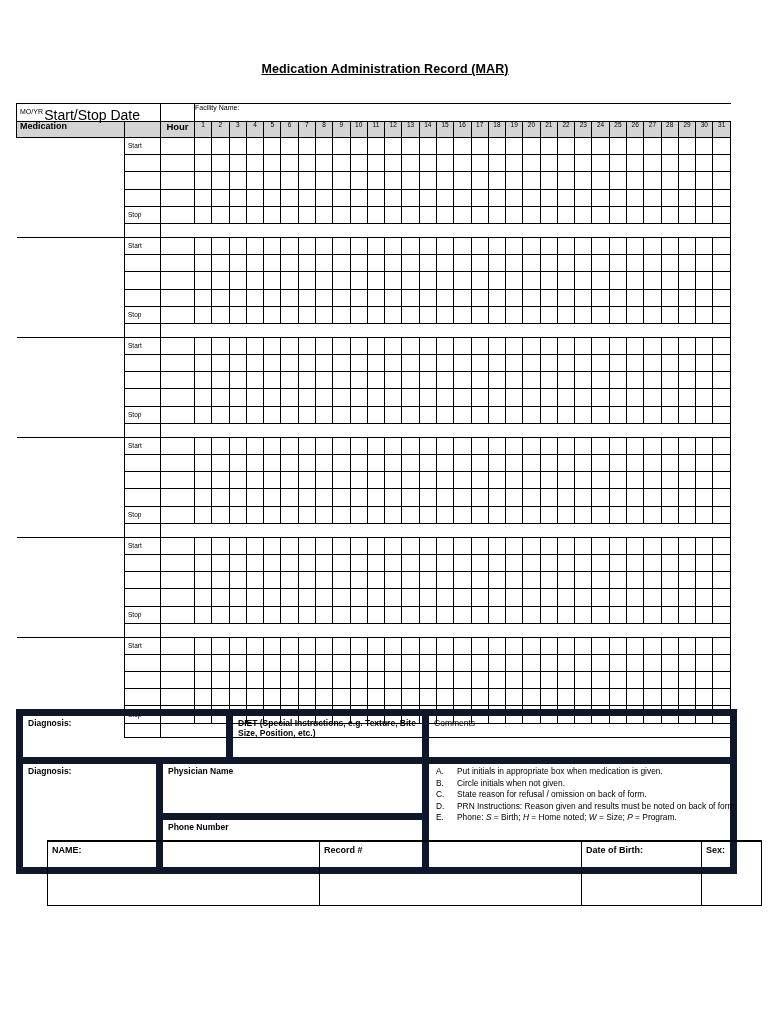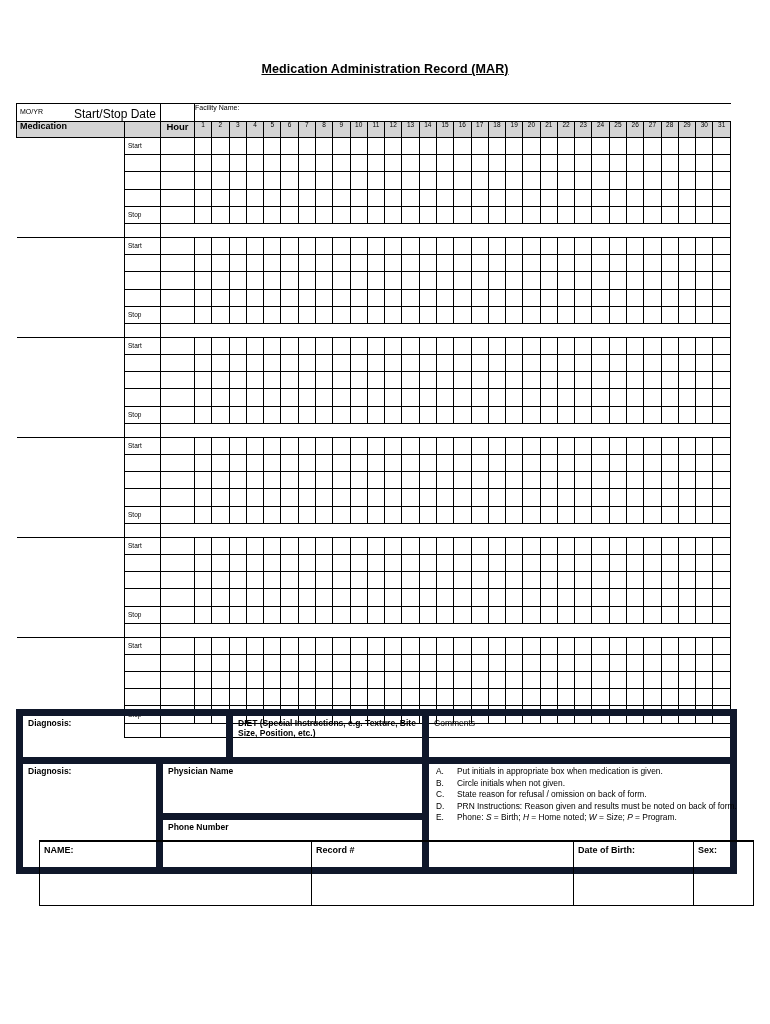--- a/index.html
+++ b/index.html
@@ -69,23 +69,23 @@
     height: 17px;
     font-size: 8px;
     border-bottom: 1px solid #000;
   }
   .moyr {
     padding-left: 3px;
     position: relative;
   }
   .moyr .ssd {
     position: absolute;
-    right: 4px;
+    right: 20px;
     top: 4px;
-    font-size: 12px;
+    font-size: 14px;
     white-space: nowrap;
   }
   .moyr .lbl { position: absolute; left: 3px; top: 4px; }
   .facility {
     font-size: 10.5px;
     padding: 2px 0 0 6px;
     border-left: 1px solid #000;
     border-right: 0 !important;
     text-align: left;
   }
@@ -184,21 +184,21 @@
   .instr li .mk {
     position: absolute;
     left: 7px;
     top: 0;
   }
   .instr li i { font-style: italic; }
 
   
   .idstrip {
     position: absolute;
-    left: 20px;
+    left: 28px;
     top: 840px;
     width: 714px;
     padding-left: 19px;
   }
   table.idt {
     border-collapse: collapse;
     table-layout: fixed;
     width: 714px;
   }
   table.idt td {

